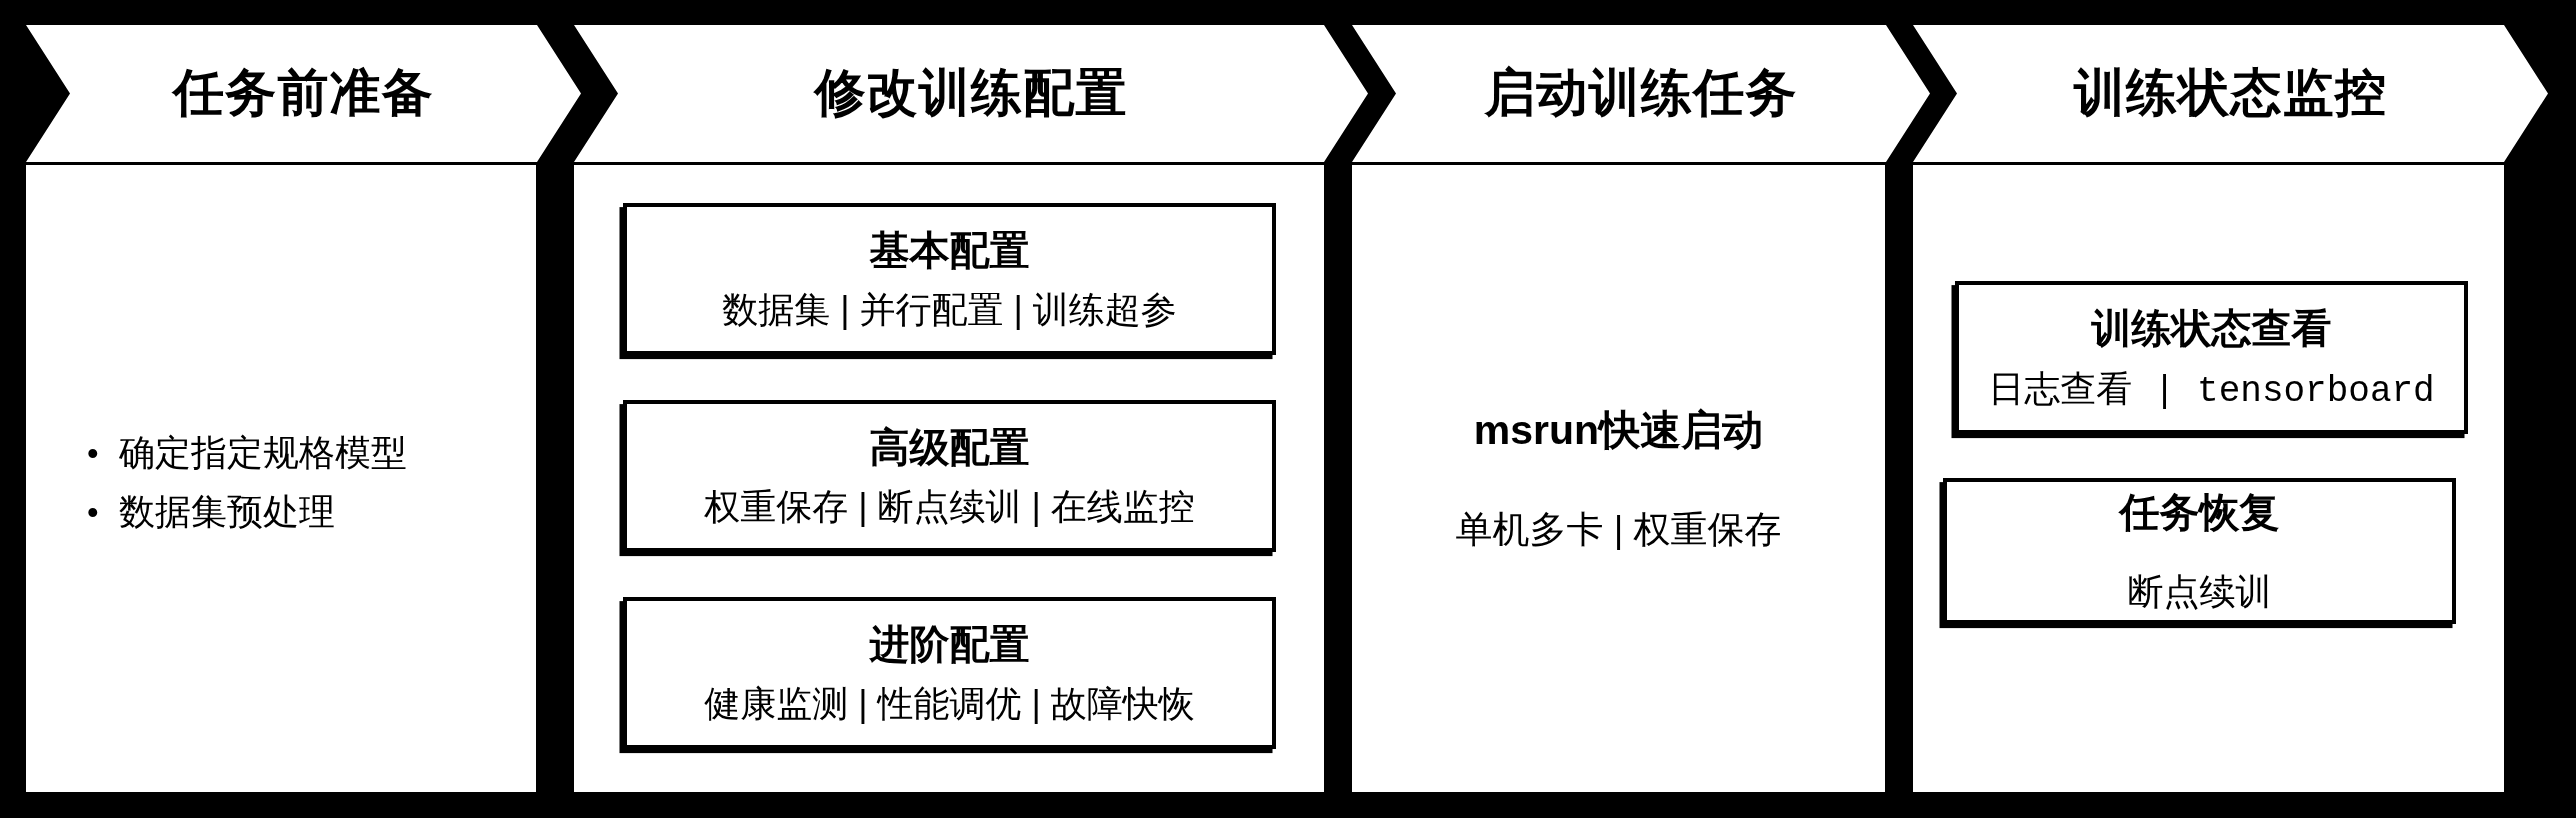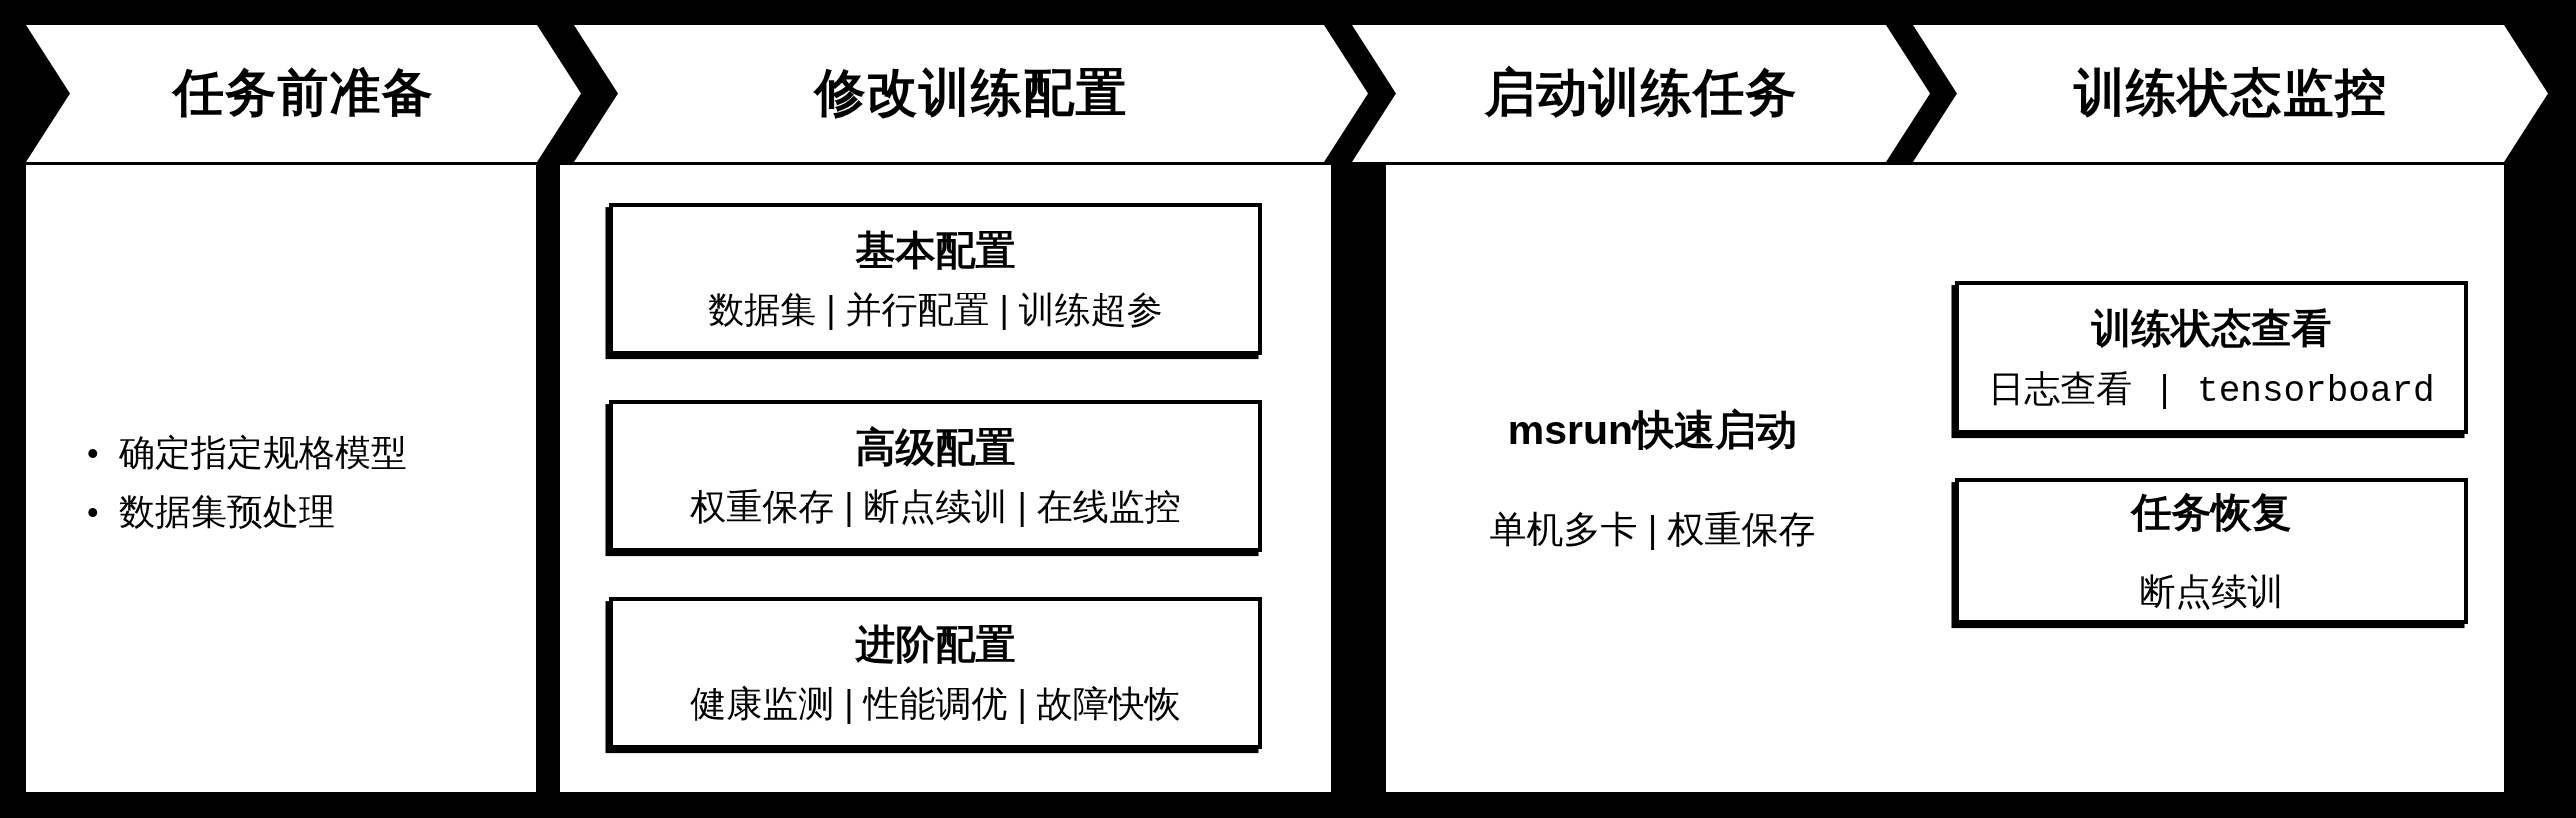--- a/index.html
+++ b/index.html
@@ -27,22 +27,22 @@
   #chev-2{left:574px;width:794px;}
   #chev-3{left:1352px;width:578px;}
   #chev-4{left:1913px;width:635px;}
   
   .panel{
     position:absolute;
     top:165px;height:627px;
     background:#fff;
   }
   #panel-1{left:26px;width:510px;}
-  #panel-2{left:560px;width:750px;padding-left:21px;}
-  #panel-3{left:1352px;width:533px;margin-left:34px;}
+  #panel-2{left:574px;width:750px;}
+  #panel-3{left:1352px;width:533px;}
   #panel-4{left:1913px;width:591px;font-family:Liberation Mono, monospace;}
   
   .card{
     position:absolute;
     box-sizing:border-box;
     border:4.7px solid #000;
     box-shadow:-3.5px 4.1px 0 #000;
     background:#fff;
     display:flex;flex-direction:column;
     align-items:center;justify-content:center;
@@ -50,21 +50,21 @@
     text-align:center;
   }
   .card-title{font-size:40px;font-weight:bold;white-space:nowrap;}
   .card-subtitle{font-size:36px;white-space:nowrap;}
   
   #card-basic   {left:49px;top:38px; width:653px;height:152px;}
   #card-advanced{left:49px;top:235px;width:653px;height:152px;}
   #card-expert  {left:49px;top:432px;width:653px;height:152px;}
   
   #card-status  {left:42px;top:116px;width:513px;height:153px;}
-  #card-recover {left:42px;top:313px;width:513px;height:146px;gap:28px;}
+  #card-recover {left:30px;top:313px;width:513px;height:146px;gap:28px;}
   
   .bullet-list{
     position:absolute;left:61px;top:259px;right:17.5px;
     font-size:36px;line-height:58px;
   }
   .bullet-line{display:flex;align-items:baseline;white-space:nowrap;}
   .bullet-dot{width:32px;font-size:33px;}
   
   .plain-line{
     position:absolute;left:0;width:100%;

